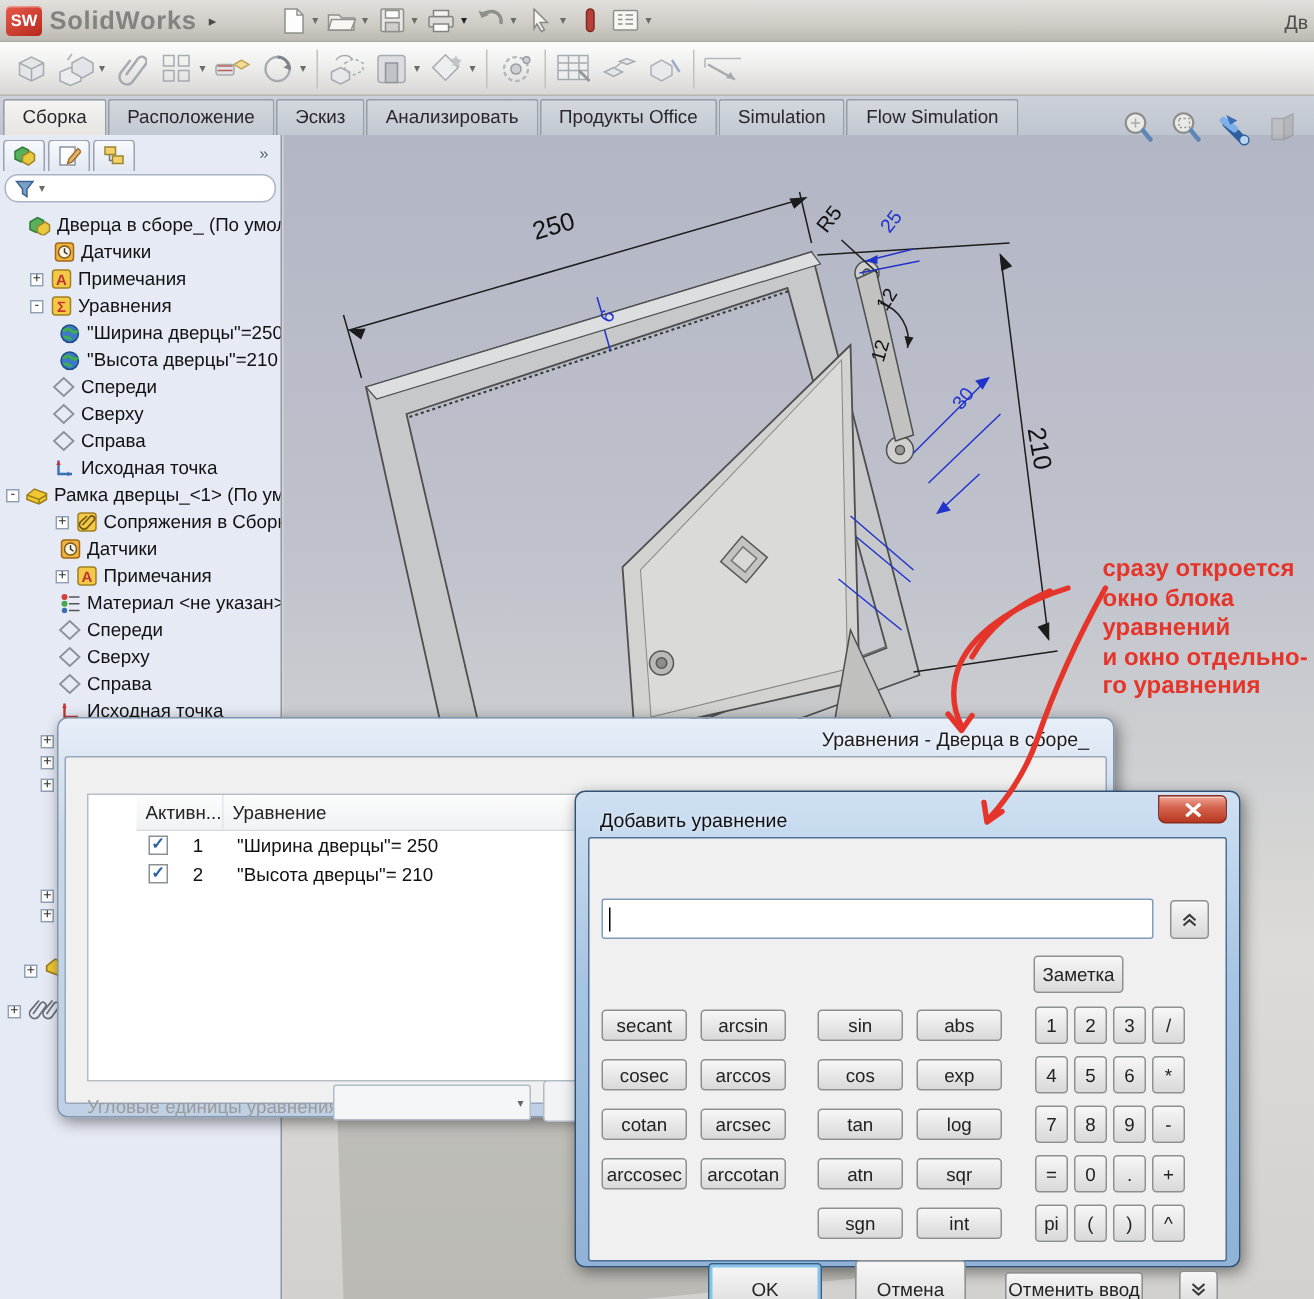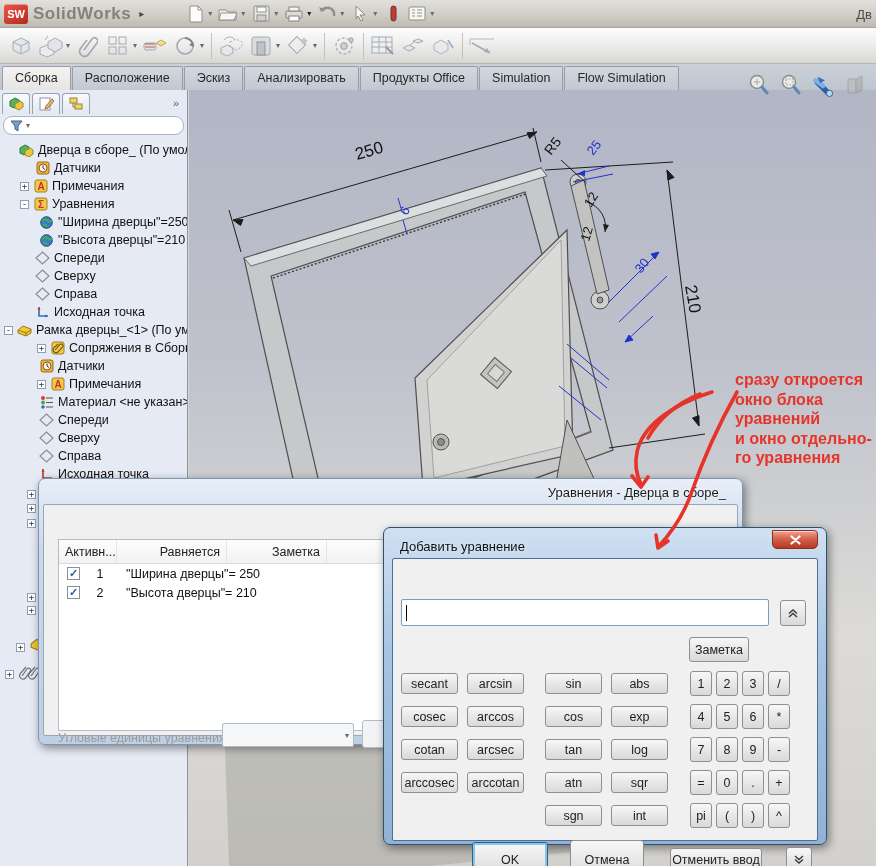--- a/index.html
+++ b/index.html
@@ -60,21 +60,21 @@
   
   .note-text { position:absolute; left:735px; top:370px; color:#e5352b; font-size:16px; font-weight:600; line-height:19.5px; z-index:60; }
   #redoverlay { position:absolute; left:0; top:0; z-index:55; pointer-events:none; }
 
   
   .dlg { position:absolute; border-radius:7px; box-shadow:2px 3px 10px rgba(0,0,0,.45); }
   .dlg1 { left:38px; top:478px; width:705px; height:267px; z-index:10;
     background:linear-gradient(180deg,#e7eef8,#c9d8ea 28%,#bfd0e4); border:1px solid #8096ae; padding:4px; }
   .dlg1-title { height:21px; font-size:13px; color:#1c1c1c; padding:2px 12px; text-shadow:0 0 4px #fff;text-align:right; }
   .dlg1-body { position:relative; height:232px; background:#f0f0f0; border:1px solid #97a6b8; border-radius:2px; }
-  .eqtable { position:absolute; left:14px; top:34px; width:552px; height:192px; background:#fff; border:1px solid #b4bcc6; }
+  .eqtable { position:absolute; left:14px; top:24px; width:552px; height:192px; background:#fff; border:1px solid #b4bcc6;padding-left:32px; }
   .eqhead { display:flex; height:24px; background:linear-gradient(#fdfdfd,#f1f2f4); border-bottom:1px solid #d7dbe0;
     font-size:12.5px; color:#222; align-items:center; }
   .eqhead span { padding:0 6px; border-right:1px solid #e2e5e9; height:100%; display:flex; align-items:center; }
   .c-act{width:58px;} .c-eq{width:270px;} .c-val{width:110px; justify-content:flex-end;} .c-note{width:100px; justify-content:flex-end;}
   .eqrow { display:flex; align-items:center; height:19px; font-size:12.5px; color:#111; }
   .chk { width:13px; height:13px; border:1px solid #8a9097; background:#fff; margin:0 6px 0 8px;
     color:#2b5fa6; font-size:11px; line-height:11px; text-align:center; font-weight:bold; }
   .eqnum { width:28px; text-align:center; }
   .eqtext { padding-left:12px; }
   .btn { background:linear-gradient(180deg,#f7f7f7,#e9e9e9 45%,#d9d9d9); border:1px solid #8e8f8f; border-radius:3px;
@@ -630,20 +630,21 @@
         <path d="M12 12l5-7a2 2 0 013.2 2.4L15.5 14a3.4 3.4 0 01-5-4.6L16 3" fill="none" stroke="#6b6f76" stroke-width="1.2"></path>
       </svg></span>
 </div>
 
 <div class="dlg dlg1">
   <div class="dlg1-title">Уравнения - Дверца в сборе_</div>
   <div class="dlg1-body">
     <div class="eqtable">
       <div class="eqhead">
         <span class="c-act">Активн...</span>
+        <span class="c-eq">Уравнение</span>
         <span class="c-val">Равняется</span>
         <span class="c-note">Заметка</span>
       </div>
       <div class="eqrow">
         <span class="chk">✓</span>
         <span class="eqnum">1</span>
         <span class="eqtext">"Ширина дверцы"= 250</span>
       </div>
       <div class="eqrow">
         <span class="chk">✓</span>

